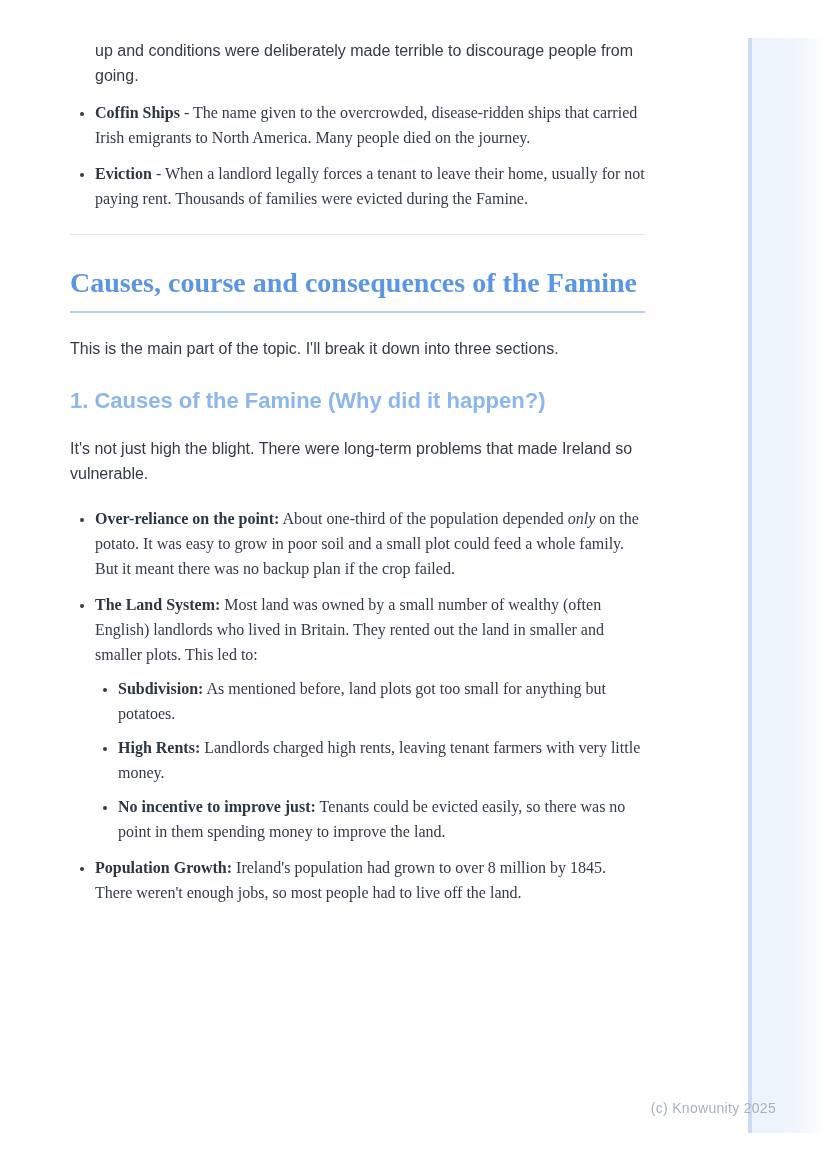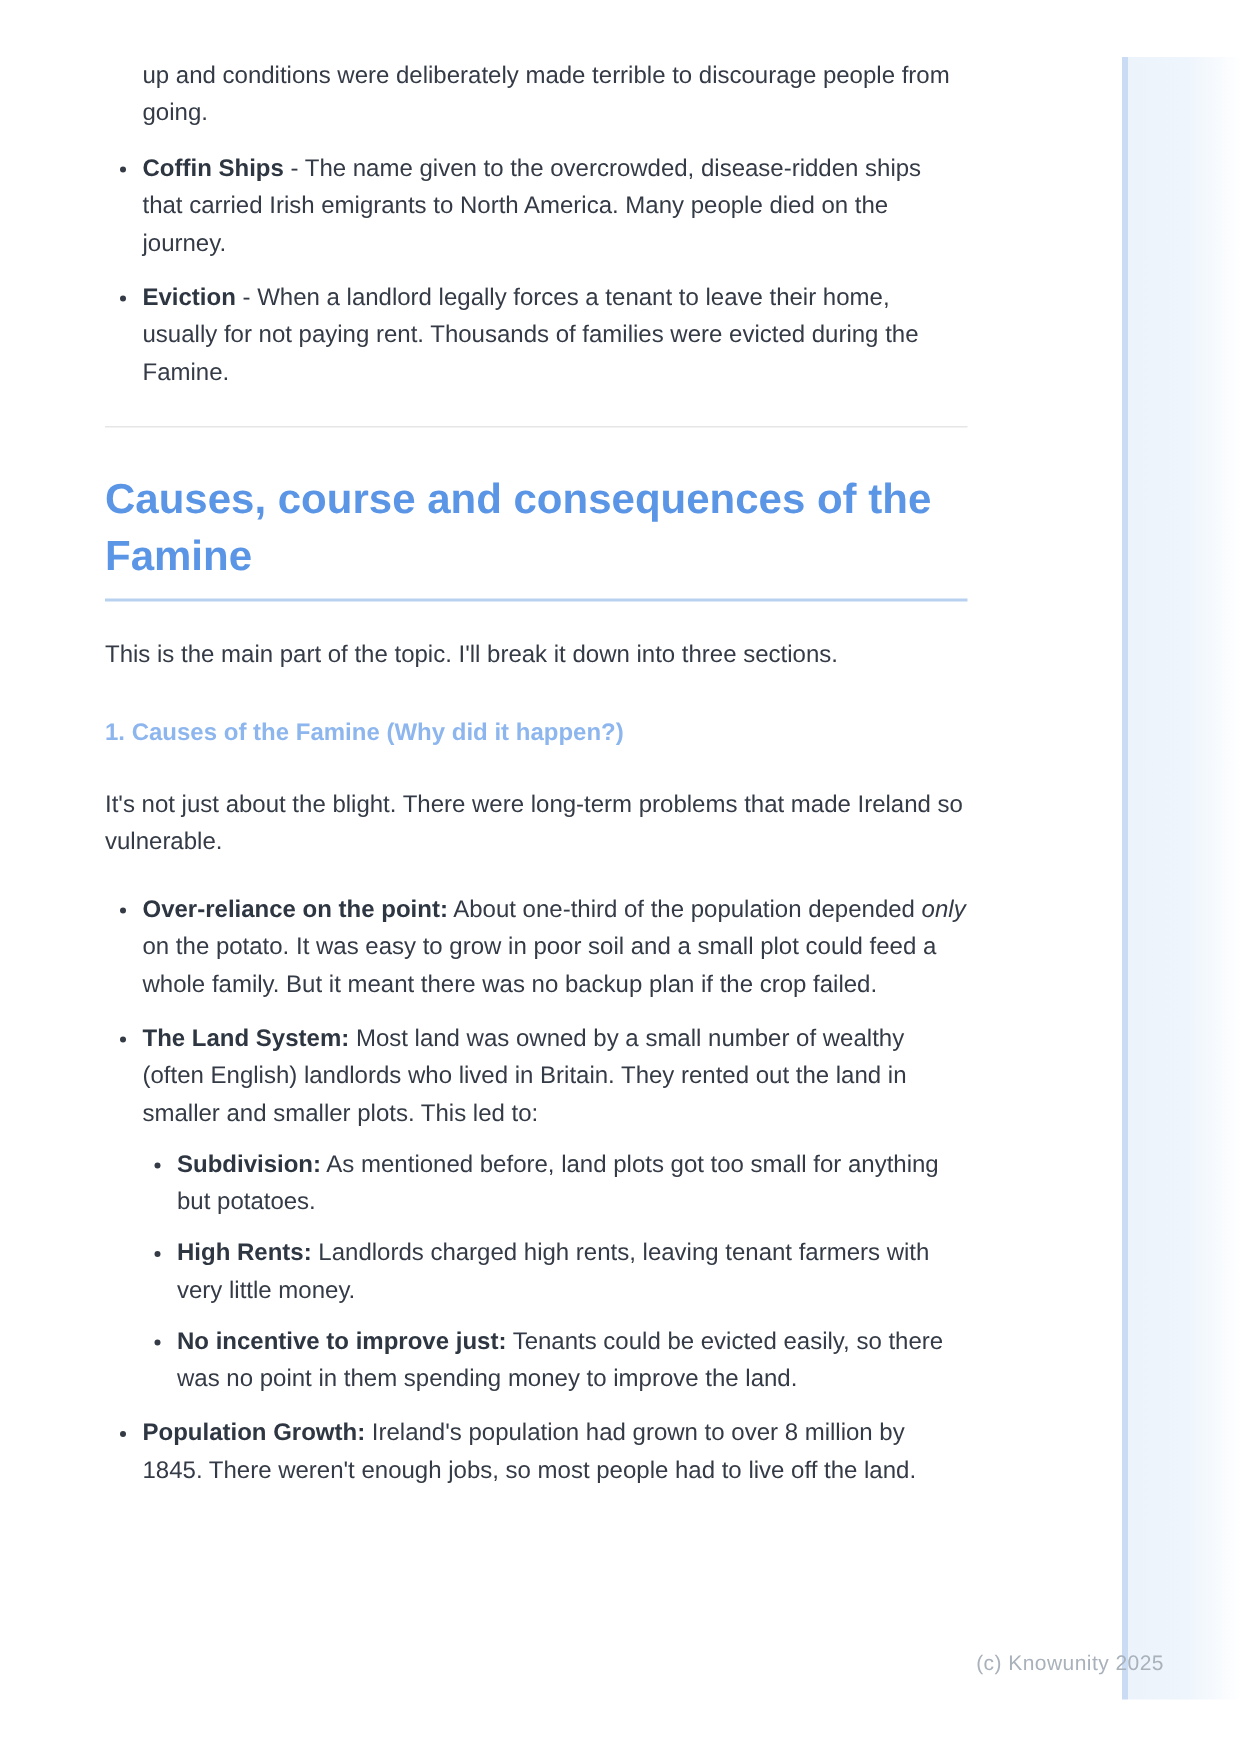--- a/index.html
+++ b/index.html
@@ -33,44 +33,45 @@
     font-size: 16px;
     line-height: 25px;
   }
 
   p { margin: 20px 0; }
   .fragment { margin: 0 0 0 25px; }
 
   strong { font-weight: bold; color: #2e3642; }
   em { font-style: italic; }
 
-  ul.list { margin: 12px 0 12px 0; padding-left: 25px; list-style: disc; }
+  ul.list { margin: 12px 0 12px 0; padding-left: 25px; list-style: disc; font-family: Liberation Serif, serif; }
   ul.lvl1 > li { margin: 11px 0; }
   ul.lvl2 { margin: 4px 0 0 0; padding-left: 23px; }
   ul.lvl2 > li { margin: 9px 0; }
   li::marker { color: #343b46; font-size: 14px; }
 
   hr.rule {
     border: none;
     border-top: 1px solid #e5e6e8;
     margin: 23px 0 0 0;
   }
 
   h1 {
     color: #5b95e5;
     font-size: 28px;
     line-height: 38px;
     font-weight: bold;
     margin: 29px 0 0 0;
     padding-bottom: 9px;
     border-bottom: 2px solid #b7d1ef;
+    font-family: Liberation Serif, serif;
   }
   h2 {
     color: #8db6ee;
-    font-size: 16px;
+    font-size: 22px;
     line-height: 28px;
     font-weight: bold;
     margin: 26px 0 0 0;
   }
   .label { margin: 26px 0 0 0; }
   .after-h1 { margin-top: 23px; }
   .after-h2 { margin-top: 21px; }
 
   .watermark {
     position: absolute;
@@ -100,21 +101,21 @@
       </ul>
 
     <hr class="rule">
 
     <h1>Causes, course and consequences of the Famine</h1>
 
     <p class="after-h1">This is the main part of the topic. I'll break it down into three sections.</p>
 
     <h2>1. Causes of the Famine (Why did it happen?)</h2>
 
-    <p class="after-h2">It's not just about the blight. There were long-term problems that made Ireland so vulnerable.</p>
+    <p class="after-h2">It's not just high the blight. There were long-term problems that made Ireland so vulnerable.</p>
 
 
     <ul class="list lvl1">
         <li><strong>Over-reliance on the point:</strong> About one-third of the population depended <em>only</em> on the potato. It was easy to grow in poor soil and a small plot could feed a whole family. But it meant there was no backup plan if the crop failed.</li>
         <li><strong>The Land System:</strong> Most land was owned by a small number of wealthy (often English) landlords who lived in Britain. They rented out the land in smaller and smaller plots. This led to:<ul class="list lvl2">
             <li><strong>Subdivision:</strong> As mentioned before, land plots got too small for anything but potatoes.</li>
             <li><strong>High Rents:</strong> Landlords charged high rents, leaving tenant farmers with very little money.</li>
             <li><strong>No incentive to improve just:</strong> Tenants could be evicted easily, so there was no point in them spending money to improve the land.</li>
           </ul></li>
         <li><strong>Population Growth:</strong> Ireland's population had grown to over 8 million by 1845. There weren't enough jobs, so most people had to live off the land.</li>

